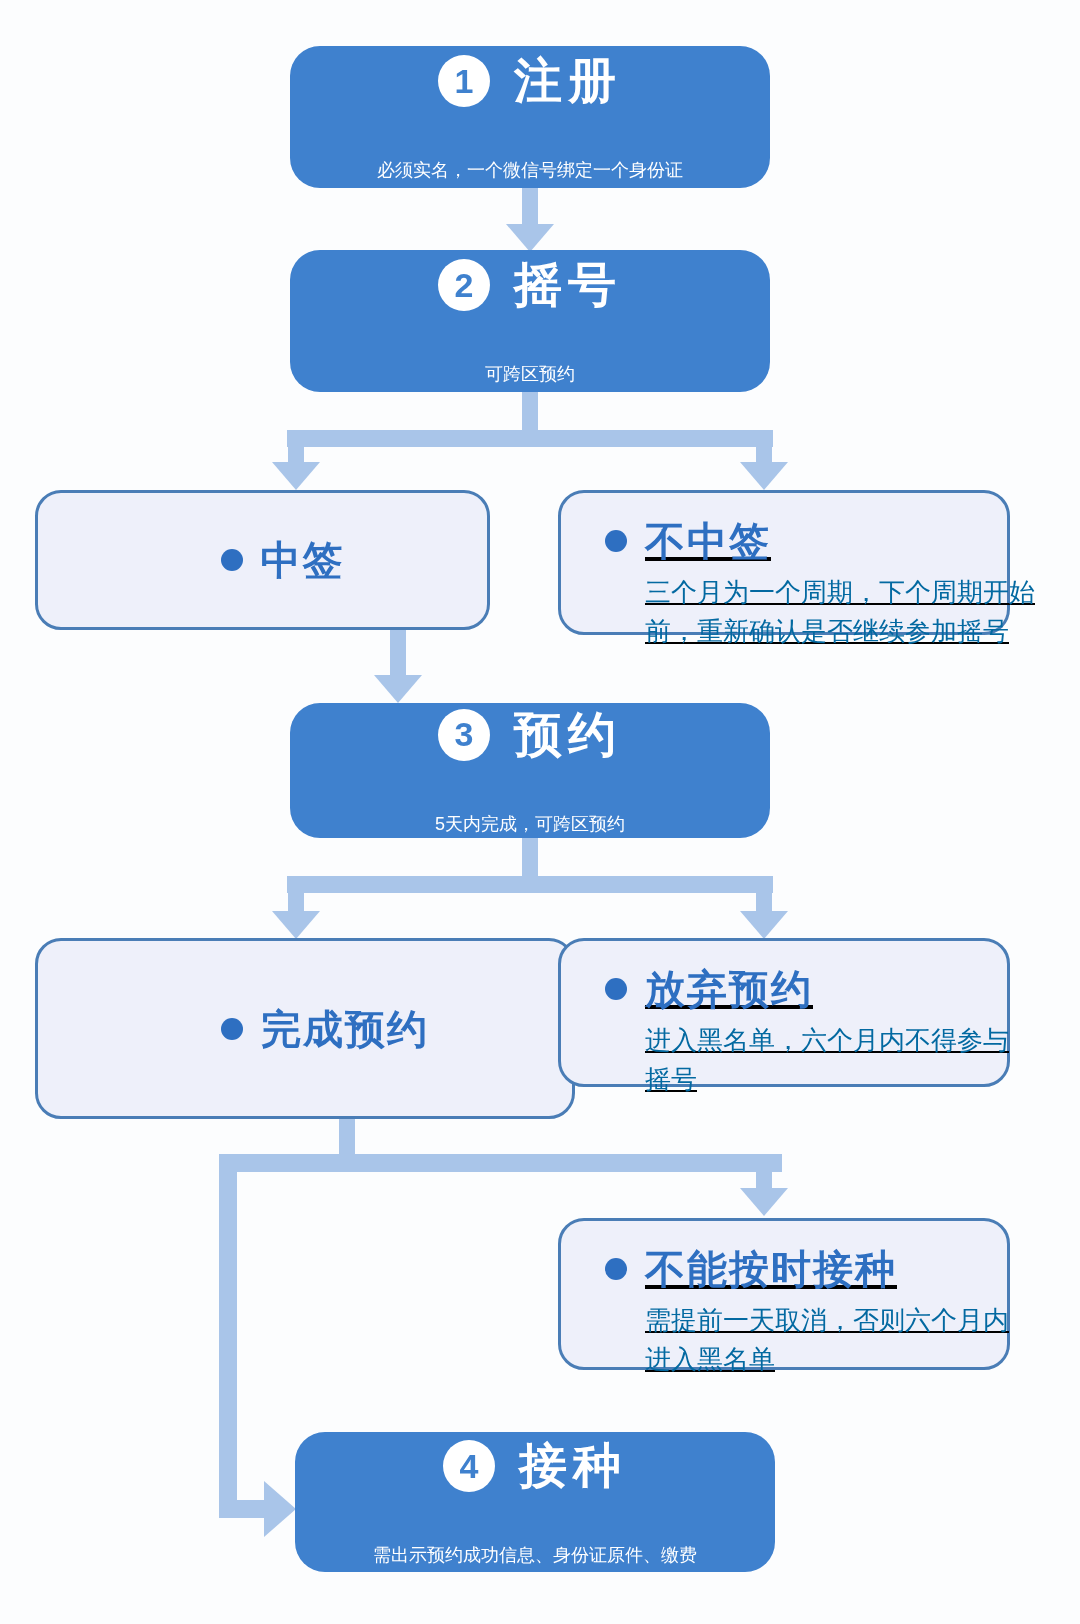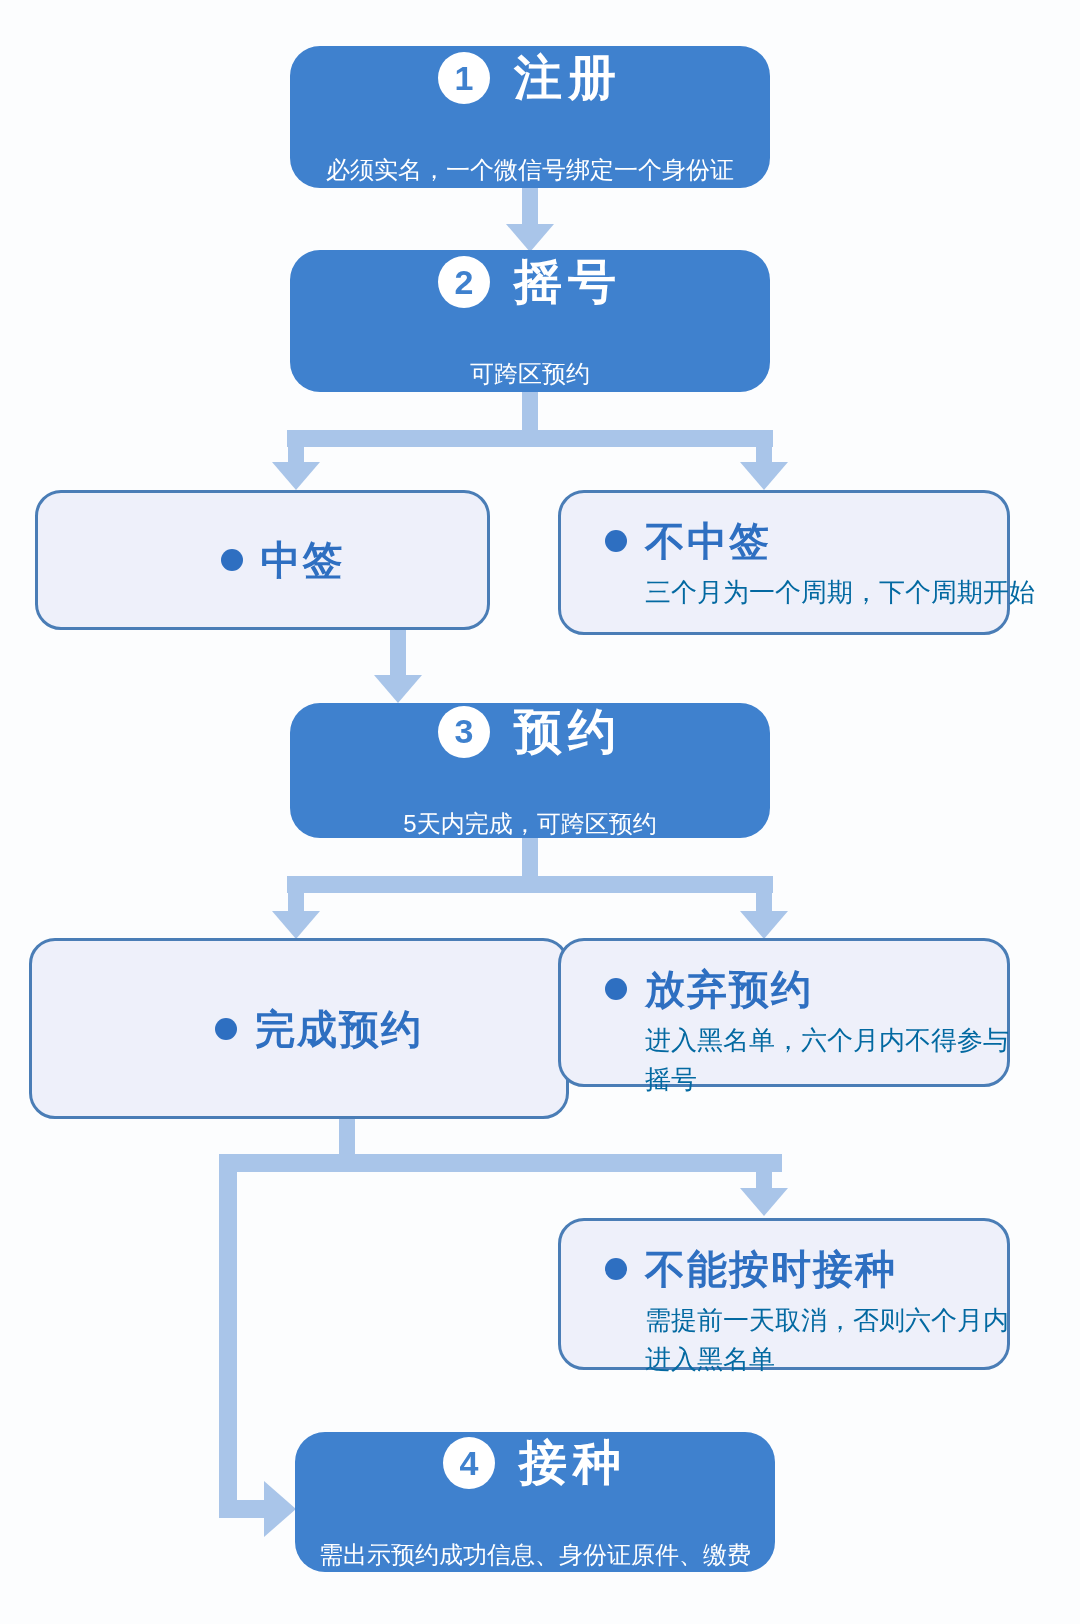--- a/index.html
+++ b/index.html
@@ -7,28 +7,28 @@
   body { font-family:"Liberation Sans","DejaVu Sans",sans-serif; }
   .canvas { position:relative; width:1080px; height:1624px; background:#fcfdfe; overflow:hidden; }
 
   
   .bluenode { position:absolute; background:#3F81CE; border-radius:30px; color:#ffffff;
               display:flex; flex-direction:column; align-items:center; justify-content:center; gap:14px; }
   .title-row { display:flex; align-items:center; gap:16px; }
   .numcircle { width:52px; height:52px; border-radius:50%; background:#ffffff; color:#3F81CE;
                font-weight:bold; font-size:34px; display:flex; align-items:center; justify-content:center; }
   .btitle { font-size:48px; font-weight:bold; letter-spacing:6px; line-height:1;margin-left:8px; }
-  .bsub { font-size:24px; line-height:1;margin-top:40px; }
+  .bsub { font-size:18px; line-height:1;margin-top:40px; }
 
   
   .lightnode { position:absolute; background:#EEF0FA; border:3px solid #4A7DB6; border-radius:26px; }
   .center-label { display:flex; align-items:center; justify-content:center; height:100%; gap:18px;margin-left:40px; }
   .dot { width:22px; height:22px; border-radius:50%; background:#2E6FC1; flex:0 0 auto; }
   .llabel { font-size:40px; font-weight:bold; color:#2E6FC1; letter-spacing:2px; line-height:1.2; }
-  .pad-detail { padding:24px 32px 0 44px; }
+  .pad-detail { padding:24px 32px 0 44px;text-decoration:underline; }
   .lhead { display:flex; align-items:center; gap:18px; }
   .ldetail { margin-left:40px; margin-top:8px; font-size:26px; color:#0369a1; line-height:1.5; white-space:nowrap; }
 
   
   .shaft { position:absolute; background:#A9C5E9; }
   .tri-down { position:absolute; width:0; height:0;
               border-left:24px solid transparent; border-right:24px solid transparent;
               border-top:28px solid #A9C5E9; }
   .tri-right { position:absolute; width:0; height:0;
                border-top:28px solid transparent; border-bottom:28px solid transparent;
@@ -72,20 +72,21 @@
     </div>
   </div>
 
   <div class="lightnode pad-detail" style="left:558px; top:490px; width:452px; height:145px;">
     <div class="lhead">
       <span class="dot"></span>
       <span class="llabel">不中签</span>
     </div>
     <div class="ldetail">
       <div>三个月为一个周期，下个周期开始</div>
+      <div>前，重新确认是否继续参加摇号</div>
     </div>
   </div>
 
   <div class="shaft" style="left:390px; top:630px; width:16px; height:45px;"></div>
   <div class="tri-down" style="left:374px; top:675px;"></div>
 
   <div class="bluenode" style="left:290px; top:703px; width:480px; height:135px;">
     <div class="title-row">
       <span class="numcircle">3</span>
       <span class="btitle">预约</span>
@@ -93,21 +94,21 @@
     <div class="bsub">5天内完成，可跨区预约</div>
   </div>
 
   <div class="shaft" style="left:522px; top:838px; width:16px; height:38px;"></div>
   <div class="shaft" style="left:287px; top:876px; width:486px; height:17px;"></div>
   <div class="shaft" style="left:288px; top:893px; width:16px; height:18px;"></div>
   <div class="tri-down" style="left:272px; top:911px;"></div>
   <div class="shaft" style="left:756px; top:893px; width:16px; height:18px;"></div>
   <div class="tri-down" style="left:740px; top:911px;"></div>
 
-  <div class="lightnode" style="left:29px; top:938px; width:540px; height:181px;">
+  <div class="lightnode" style="left:35px; top:938px; width:540px; height:181px;">
     <div class="center-label">
       <span class="dot"></span>
       <span class="llabel">完成预约</span>
     </div>
   </div>
 
   <div class="lightnode pad-detail" style="left:558px; top:938px; width:452px; height:149px;">
     <div class="lhead">
       <span class="dot"></span>
       <span class="llabel">放弃预约</span>

